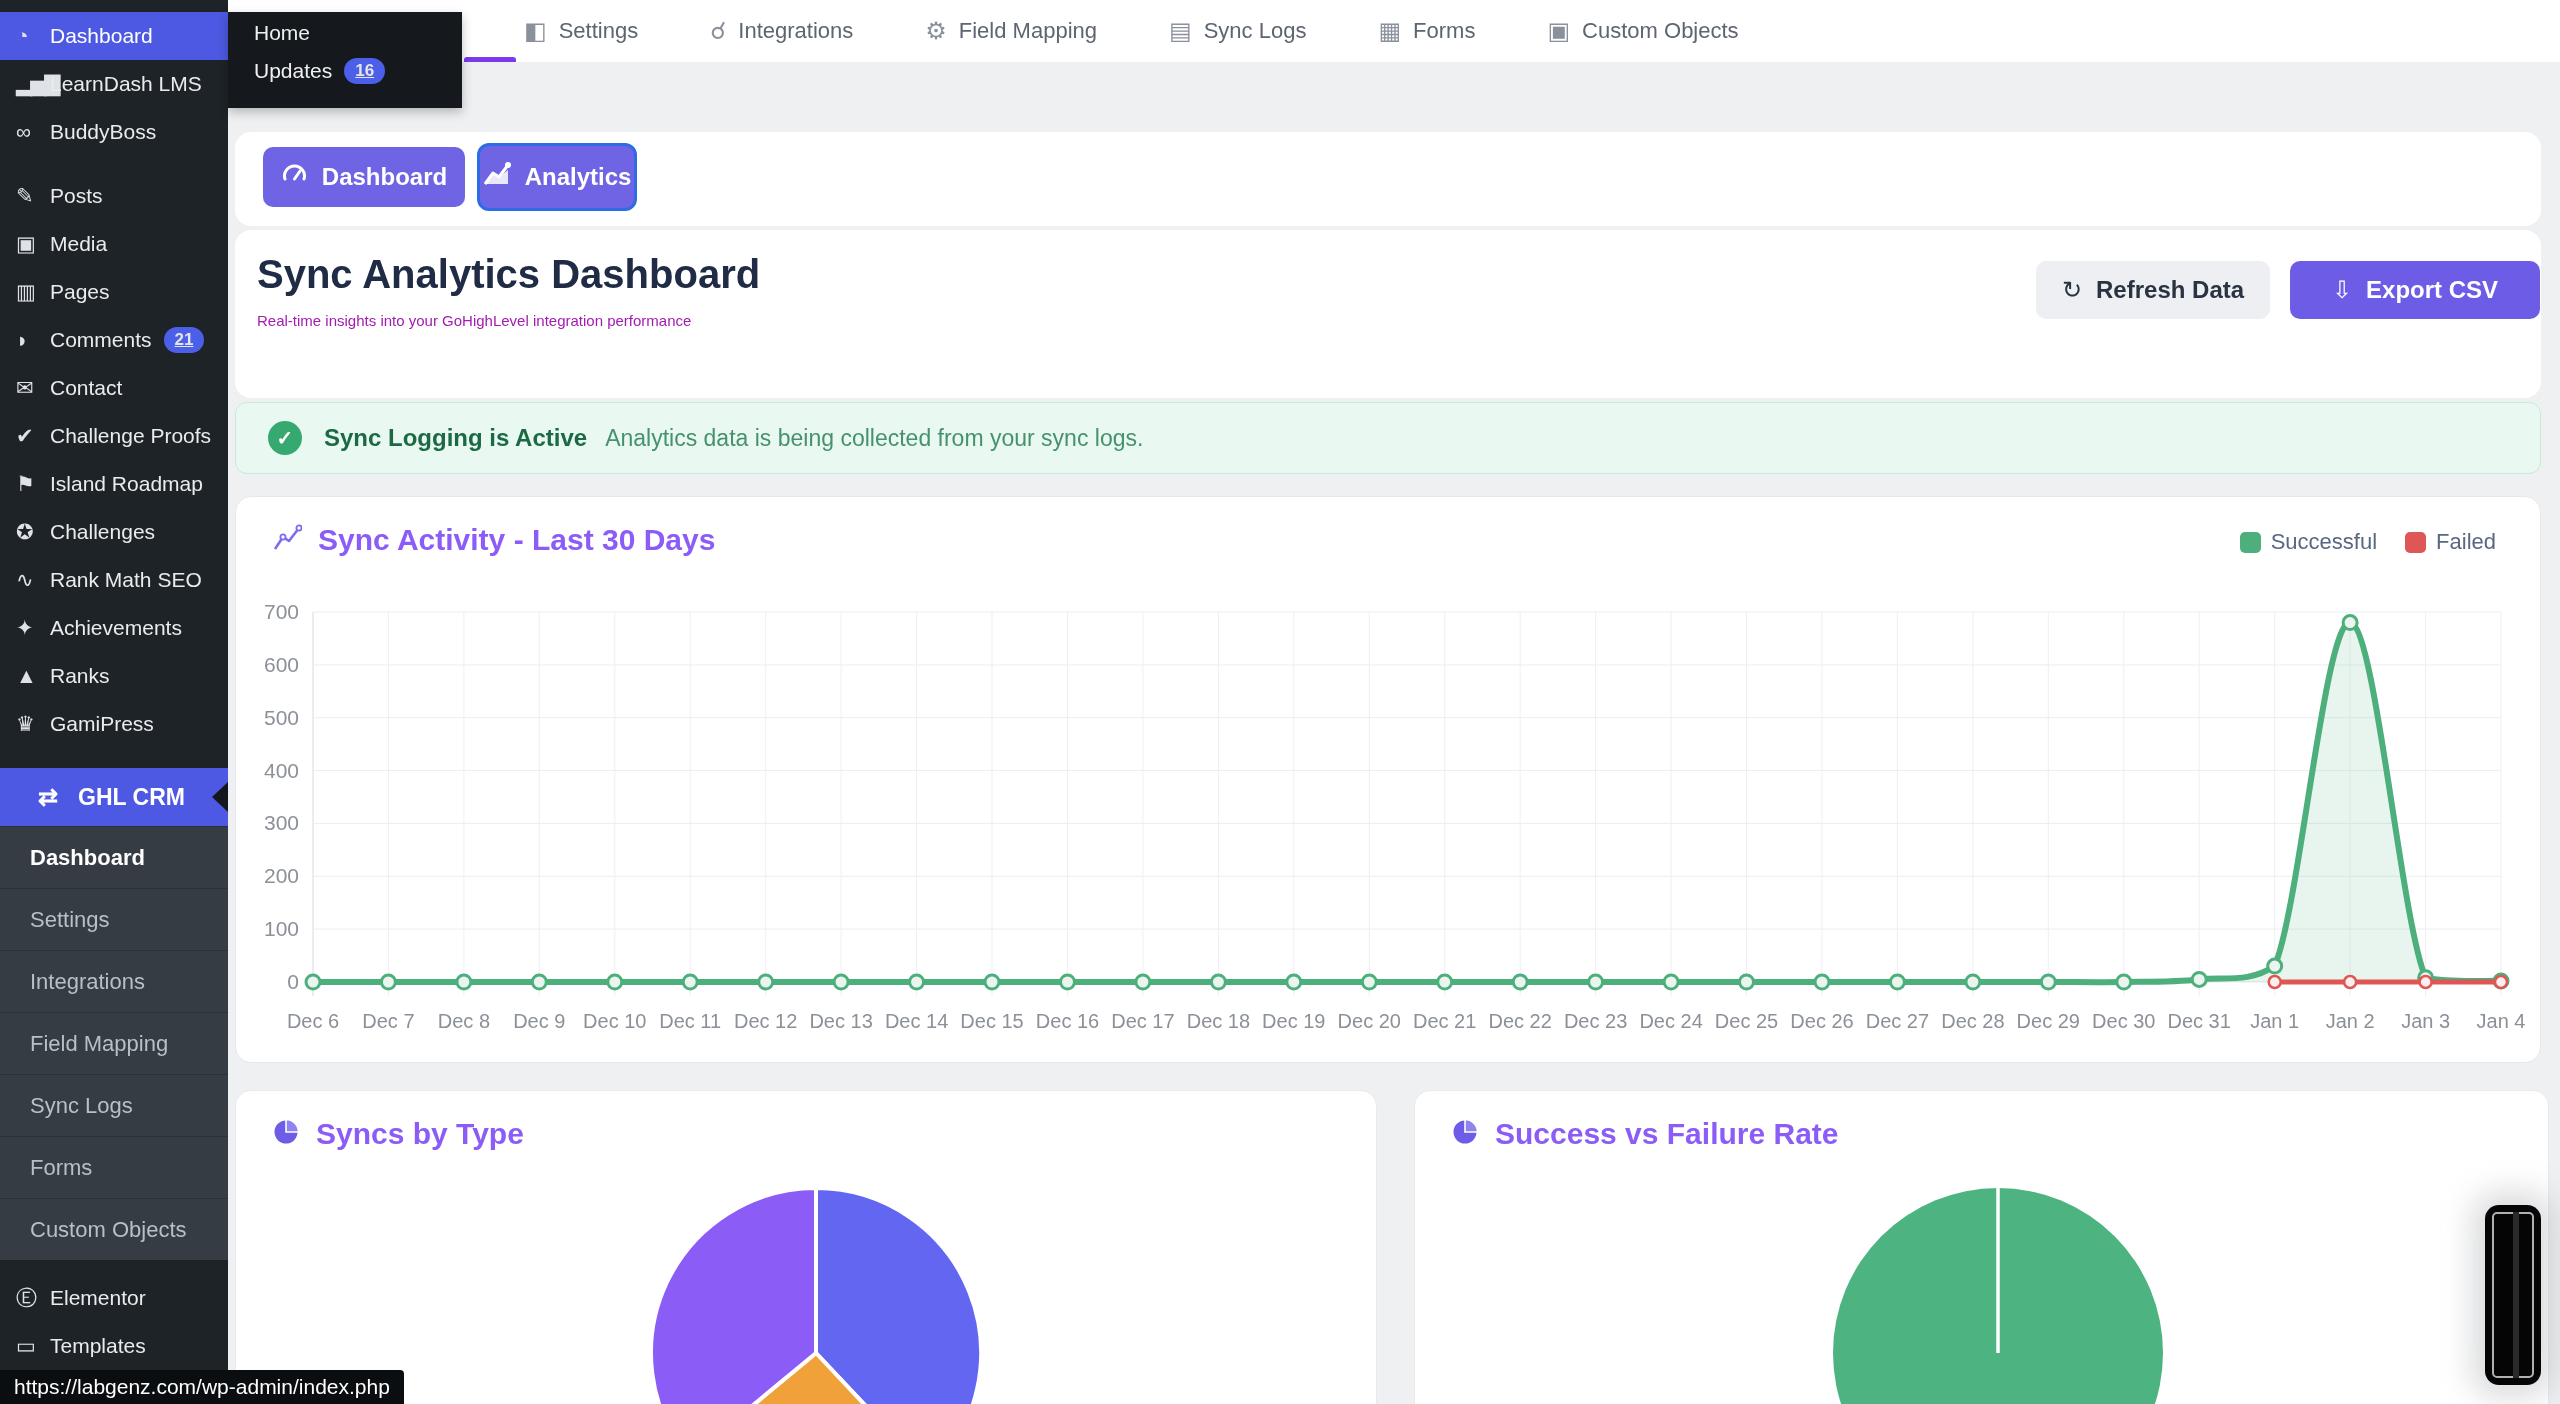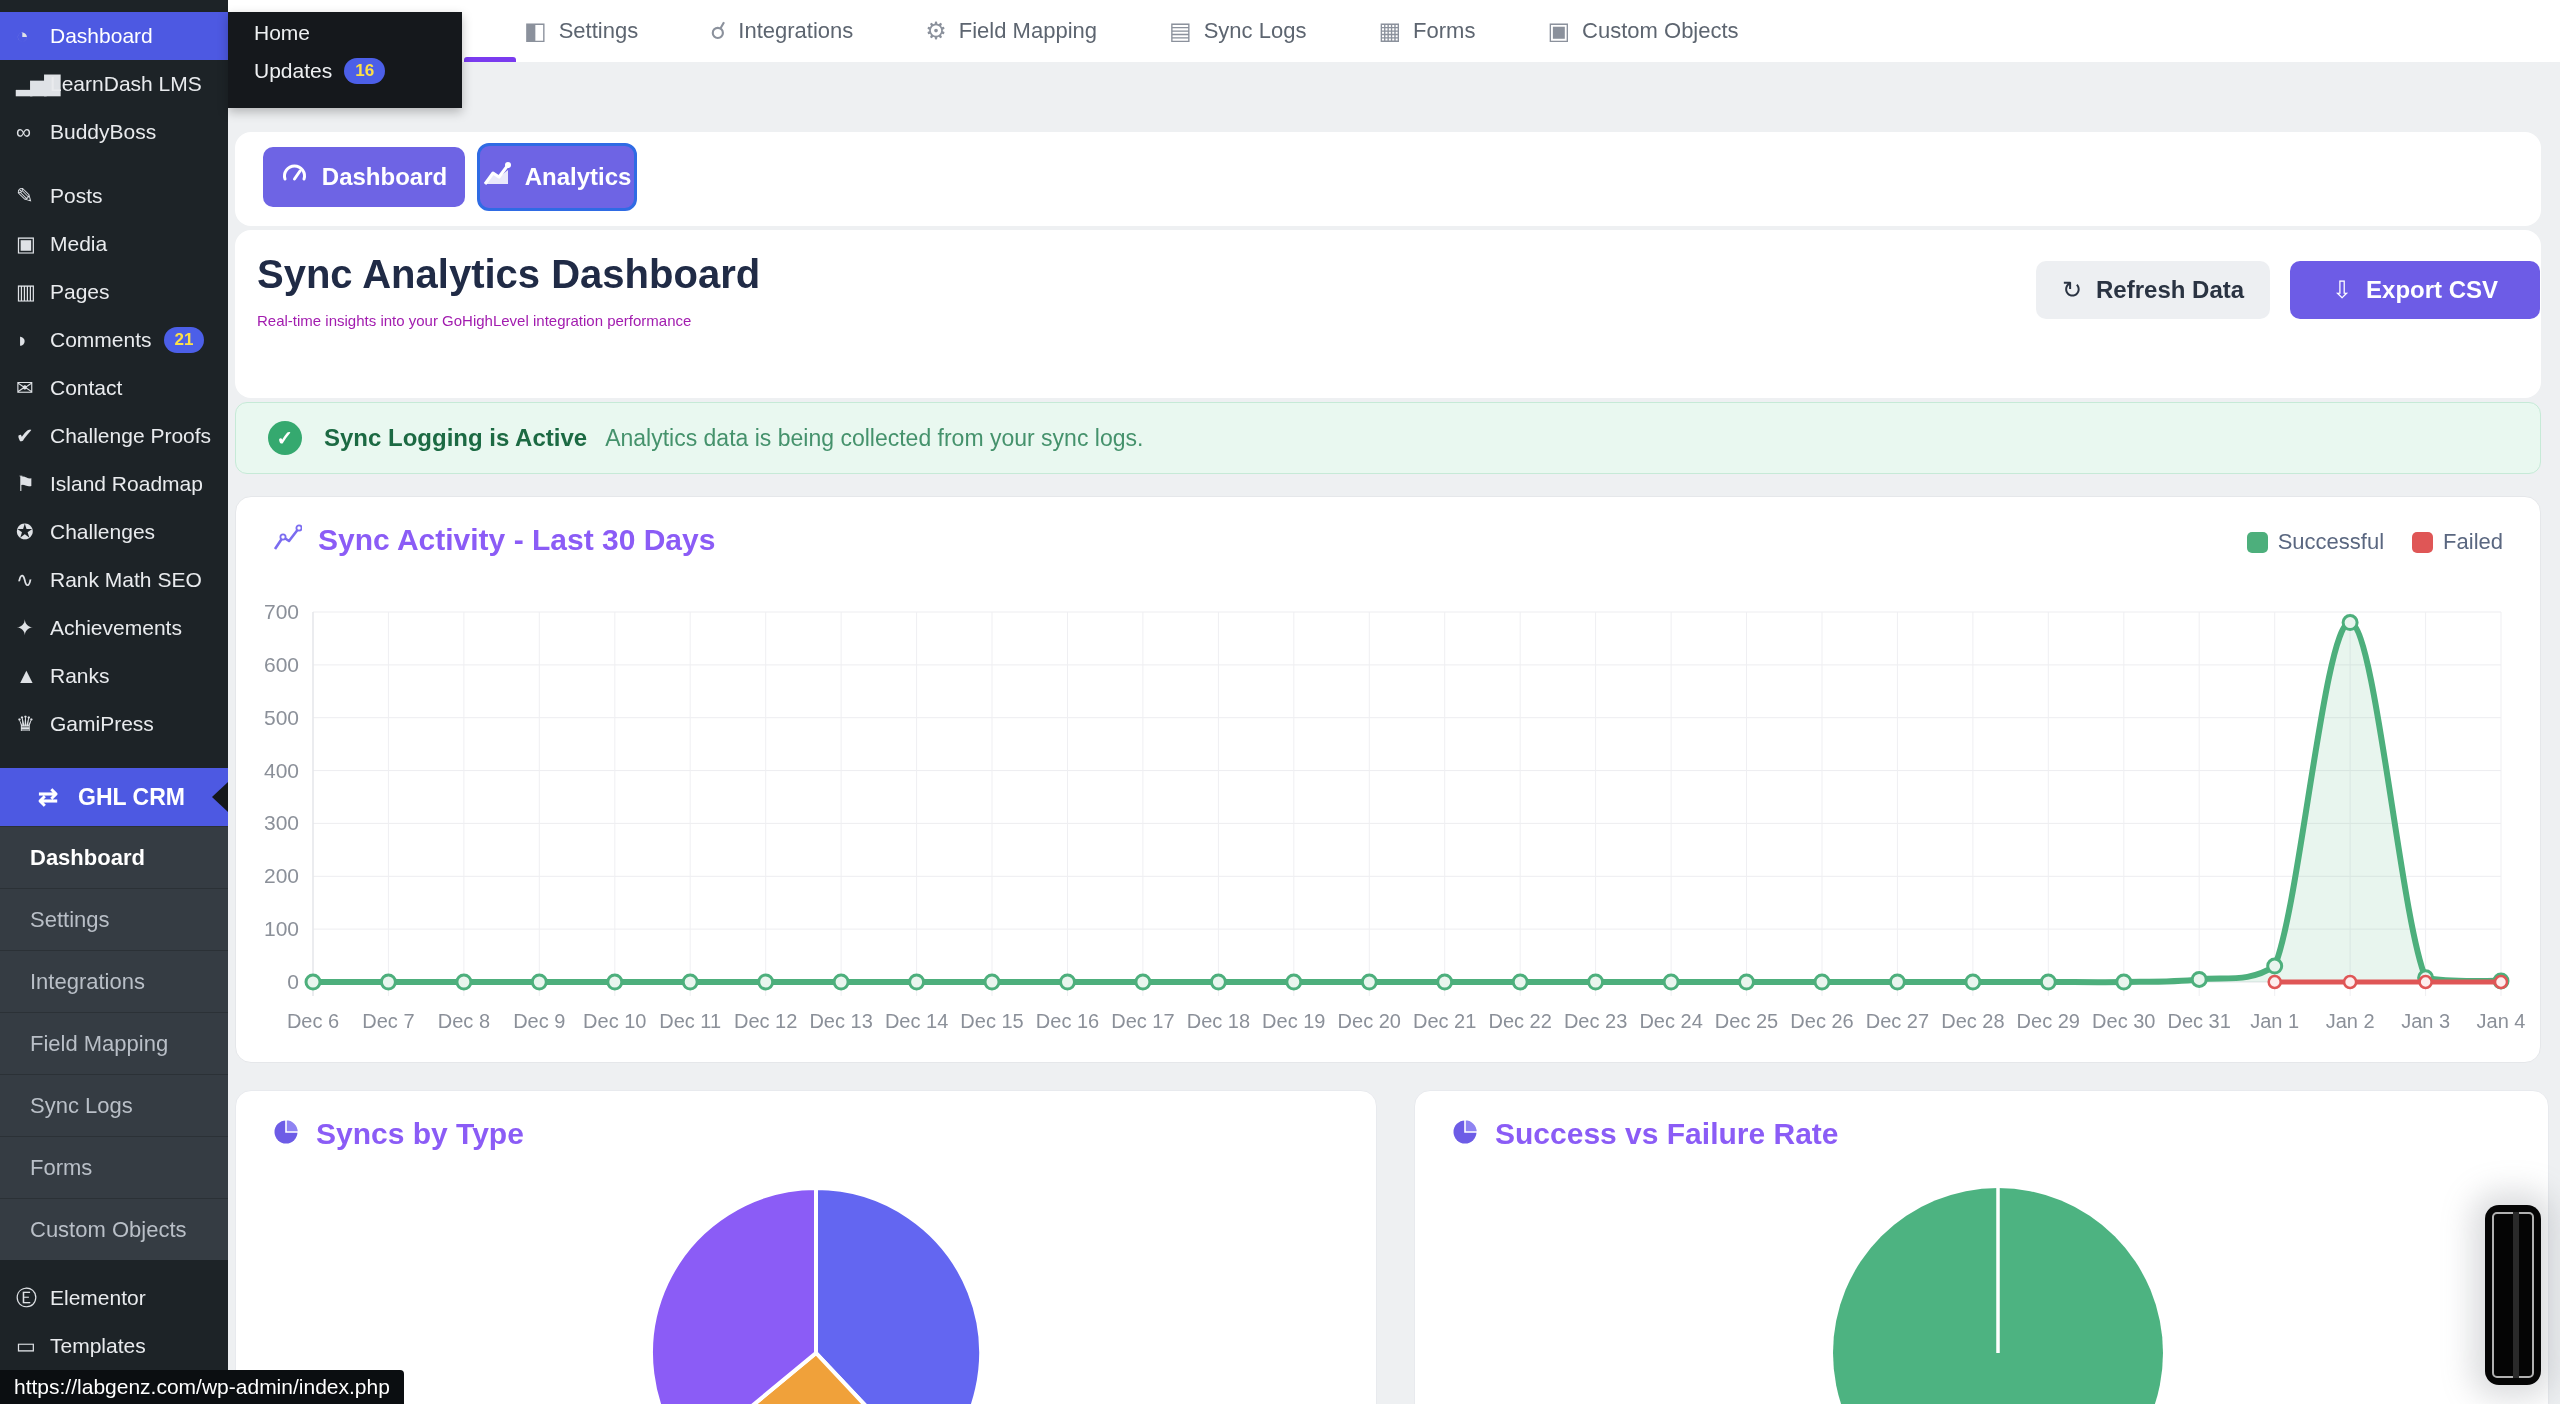--- a/index.html
+++ b/index.html
@@ -4,21 +4,21 @@
 <style>
   html,body{margin:0;padding:0;background:#eef0f2;}
   *{box-sizing:border-box;font-family:"Liberation Sans", sans-serif;}
   #app{position:relative;width:2560px;height:1404px;overflow:hidden;background:#eef0f2;}
 
   
   .sidebar{position:absolute;left:0;top:0;width:228px;height:1404px;background:#1d2327;z-index:30;}
   .sb-item{position:relative;display:flex;align-items:center;height:48px;padding-left:16px;color:#e9ebee;font-size:21px;cursor:pointer;}
   .sb-item .sb-ic{width:34px;font-size:21px;color:#dfe2e6;text-align:left;letter-spacing:-2px;}
   .sb-item.active{background:#4d59e2;color:#fff;}
-  .pill{margin-left:12px;background:#4c5fe8;color:#fde047;font-size:17px;font-weight:bold;border-radius:999px;padding:3px 11px;}
+  .pill{margin-left:12px;background:#4c5fe8;color:#e5e5e5;font-size:17px;font-weight:bold;border-radius:999px;padding:3px 11px;text-decoration:underline;}
   .sb-gap{height:16px;}
   .ghl{position:relative;display:flex;align-items:center;height:58px;padding-left:38px;background:#4d59e2;color:#fff;font-size:23px;font-weight:bold;cursor:pointer;margin-top:20px;}
   .ghl .sb-ic{width:40px;font-size:24px;font-weight:bold;}
   .ghl::after{content:'';position:absolute;right:0;top:50%;transform:translateY(-50%);border:15px solid transparent;border-right:16px solid #14171b;border-left:0;}
   .submenu{background:#353c43;}
   .sm-item{display:flex;align-items:center;height:62px;padding-left:30px;color:#b9bfc7;font-size:22px;border-top:1px solid rgba(0,0,0,.18);cursor:pointer;}
   .sm-item.current{color:#fff;font-weight:bold;}
   .sb-footer{padding-top:14px;}
 
   
@@ -47,21 +47,21 @@
   .btn-ic{font-size:24px;font-weight:normal;}
 
   .banner{position:absolute;left:235px;top:402px;width:2306px;height:72px;background:#e9f8f0;border:1px solid #c6ead7;border-radius:12px;display:flex;align-items:center;padding-left:32px;z-index:5;}
   .check-circle{width:34px;height:34px;border-radius:50%;background:#35a96f;color:#fff;display:flex;align-items:center;justify-content:center;font-size:20px;font-weight:bold;margin-right:22px;}
   .banner-title{font-size:24px;font-weight:bold;color:#1c6a43;margin-right:18px;}
   .banner-msg{font-size:23px;color:#45926c;}
 
   .chart-card{top:496px;height:567px;border:1px solid #e5e7ea;}
   .card-header{position:absolute;left:36px;top:26px;display:flex;align-items:center;gap:16px;z-index:3;}
   .card-header h2{margin:0;font-size:30px;font-weight:bold;color:#8b5cf6;}
-  .legend{position:absolute;right:37px;top:32px;display:flex;align-items:center;gap:28px;z-index:3;}
+  .legend{position:absolute;right:44px;top:32px;display:flex;align-items:center;gap:28px;z-index:3;}
   .legend-item{display:flex;align-items:center;gap:10px;font-size:22px;color:#5a6780;cursor:pointer;}
   .swatch{width:21px;height:21px;border-radius:5px;}
   .chart-wrap{position:absolute;left:0;top:0;}
 
   .pie-card{top:1090px;height:380px;border:1px solid #e8eaee;overflow:hidden;}
   .pie-left{left:235px;width:1142px;}
   .pie-right{left:1414px;width:1135px;}
 
   
   .widget{position:absolute;left:2485px;top:1205px;width:56px;height:180px;background:#050505;border-radius:14px;z-index:25;box-shadow:0 0 30px 14px rgba(130,132,140,.28);cursor:pointer;}

